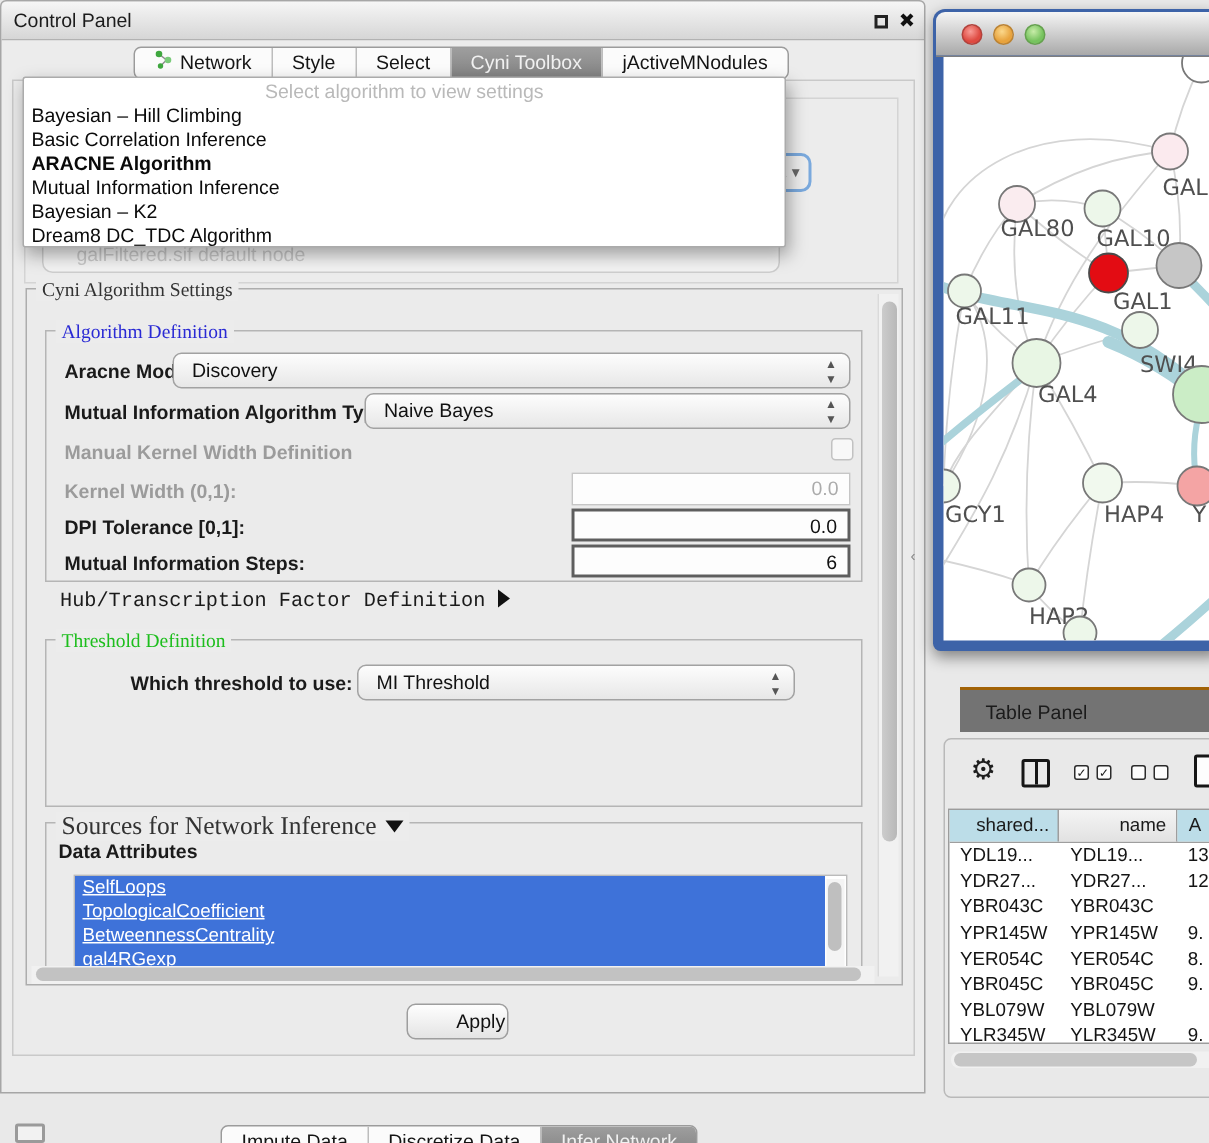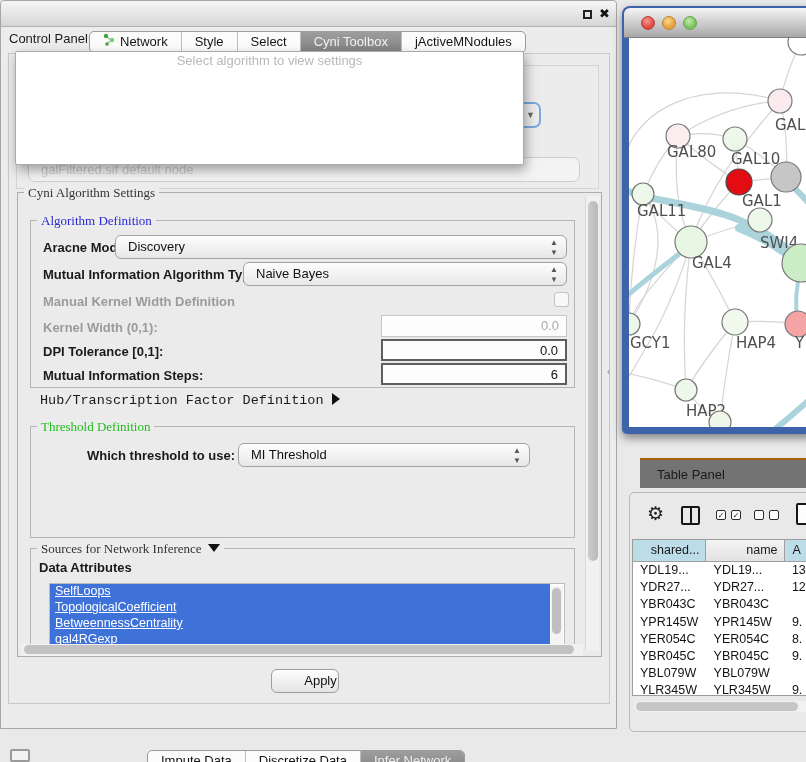--- a/index.html
+++ b/index.html
@@ -6,43 +6,43 @@
   html,body { width:806px; height:762px; }
   body { font-family:"Liberation Sans","DejaVu Sans",sans-serif; background:#E9E9E9; overflow:hidden; }
   #screen { position:relative; width:806px; height:762px; overflow:hidden; }
 
   
   #cp { position:absolute; left:0; top:6; width:617px; height:729px; background:#ECECEC;
         border:1px solid #A6A6A6; border-radius:4px 4px 0 0; }
   .cp-titlebar { position:absolute; left:0; top:0; right:0; height:26px;
         background:linear-gradient(#F6F6F6,#D6D6D6); border-bottom:1px solid #B2B2B2;
         border-radius:4px 4px 0 0; }
-  .cp-title { position:absolute; left:8px; top:0; line-height:26px; font-size:13px; color:#1B1B1B;margin-top:25px; }
+  .cp-title { position:absolute; left:8px; top:0; line-height:26px; font-size:13px; color:#1B1B1B; }
   .float-icon { position:absolute; right:24px; top:9px; width:9px; height:9px; border:2px solid #222; background:transparent; }
   .close-icon { position:absolute; right:6px; top:4px; font-size:13px; font-weight:bold; color:#111; line-height:18px; }
 
   
   .seg { position:absolute; display:flex; height:22px; border:1px solid #9B9B9B; border-radius:5px;
          background:#FBFBFB; overflow:hidden; font-size:13px; box-shadow:0 1px 0 rgba(255,255,255,.7); }
   .seg .tab { padding:0 13px; line-height:20px; color:#141414; border-right:1px solid #BDBDBD;
          display:flex; align-items:center; gap:5px; white-space:nowrap; }
   .seg .tab:last-child { border-right:none; }
   .seg .tab.sel { background:linear-gradient(#9E9E9E,#828282); color:#F1F1F1; }
   #top-tabs { left:88px; top:30px; }
   #bottom-tabs { left:146px; top:701px;margin-top:48px; }
 
   .content-panel { position:absolute; left:7px; top:52px; width:602px; height:651px;
         background:#EBEBEB; border:1px solid #C9C9C9; }
 
   
   .ghost-groupbox { position:absolute; left:15px; top:64px; width:583px; height:124px;
         border:1px solid #D4D4D4; background:#ECECEC; }
-  .ghost-combo { position:absolute; left:27px; top:156px; width:552px; height:25px;
+  .ghost-combo { position:absolute; left:27px; top:156px; width:492px; height:25px;
         border:1px solid #CDCDCD; border-radius:7px; background:#F3F3F3;
-        font-size:13px; color:#C9C9C9; line-height:23px; padding-left:12px; }
+        font-size:13px; color:#C9C9C9; line-height:23px; padding-left:22px; }
   .ghost-combo-focus { position:absolute; left:512px; top:101px; width:28px; height:26px;
         border:2px solid #7AA9DD; border-radius:7px; background:#EDEDED;
         color:#666; font-size:9px; text-align:right; line-height:22px; padding-right:4px; }
 
   
   #algo-popup { position:absolute; left:14px; top:50px; width:509px; height:114px; background:#FFFFFF;
         border:1px solid #ABABAB; border-radius:2px; box-shadow:2px 5px 12px rgba(0,0,0,.35); z-index:6; }
   .popup-prompt { height:17px; line-height:17px; text-align:center; color:#B9B9B9; font-size:13px; }
   .pitem { height:16px; line-height:16px; font-size:13px; color:#0A0A0A; padding-left:5px; white-space:nowrap; }
   .pitem.sel { font-weight:bold; }
@@ -181,20 +181,28 @@
     </div>
 
     <div class="content-panel"></div>
 
     <div class="ghost-groupbox"></div>
     <div class="ghost-combo-focus">▲▼</div>
     <div class="ghost-combo">galFiltered.sif default node</div>
 
     <div id="algo-popup">
       <div class="popup-prompt">Select algorithm to view settings</div>
+      <div>
+          <div class="pitem">Bayesian – Hill Climbing</div>
+          <div class="pitem">Basic Correlation Inference</div>
+          <div class="pitem sel">ARACNE Algorithm</div>
+          <div class="pitem">Mutual Information Inference</div>
+          <div class="pitem">Bayesian – K2</div>
+          <div class="pitem">Dream8 DC_TDC Algorithm</div>
+        </div>
     </div>
 
     <div class="gbox" style="left:16px; top:191px; width:585px; height:465px;">
       <span class="gtitle">Cyni Algorithm Settings</span>
 
       <div class="gbox" style="left:12px; top:27px; width:545px; height:168px; border-color:#B5B5B5;">
         <span class="gtitle blue">Algorithm Definition</span>
 
         <span class="lbl" style="left:12px; top:19px;">Aracne Mode:</span>
         <div class="combo" style="left:84px; top:14px; width:452px;">
@@ -230,21 +238,21 @@
 
         <span class="lbl" style="left:56px; top:21px;">Which threshold to use:</span>
         <div class="combo" style="left:207px; top:16px; width:292px;">
           <span>MI Threshold</span>
           <span class="steppers">▲<br>▼</span>
         </div>
 
       </div>
 
       <div class="gbox" style="left:12px; top:355px; width:545px; height:106px; border-color:#B5B5B5; border-bottom:none;">
-        <span class="gtitle" style="font-size:13px;">
+        <span class="gtitle" style="font-size:17px;">
           <span>Sources for Network Inference</span><span class="tri-down"></span>
         </span>
         <span class="lbl" style="left:8px; top:11px;">Data Attributes</span>
         <div id="attr-list">
           <div>
               <div class="attr-item">SelfLoops</div>
               <div class="attr-item">TopologicalCoefficient</div>
               <div class="attr-item">BetweennessCentrality</div>
               <div class="attr-item">gal4RGexp</div>
             </div>

